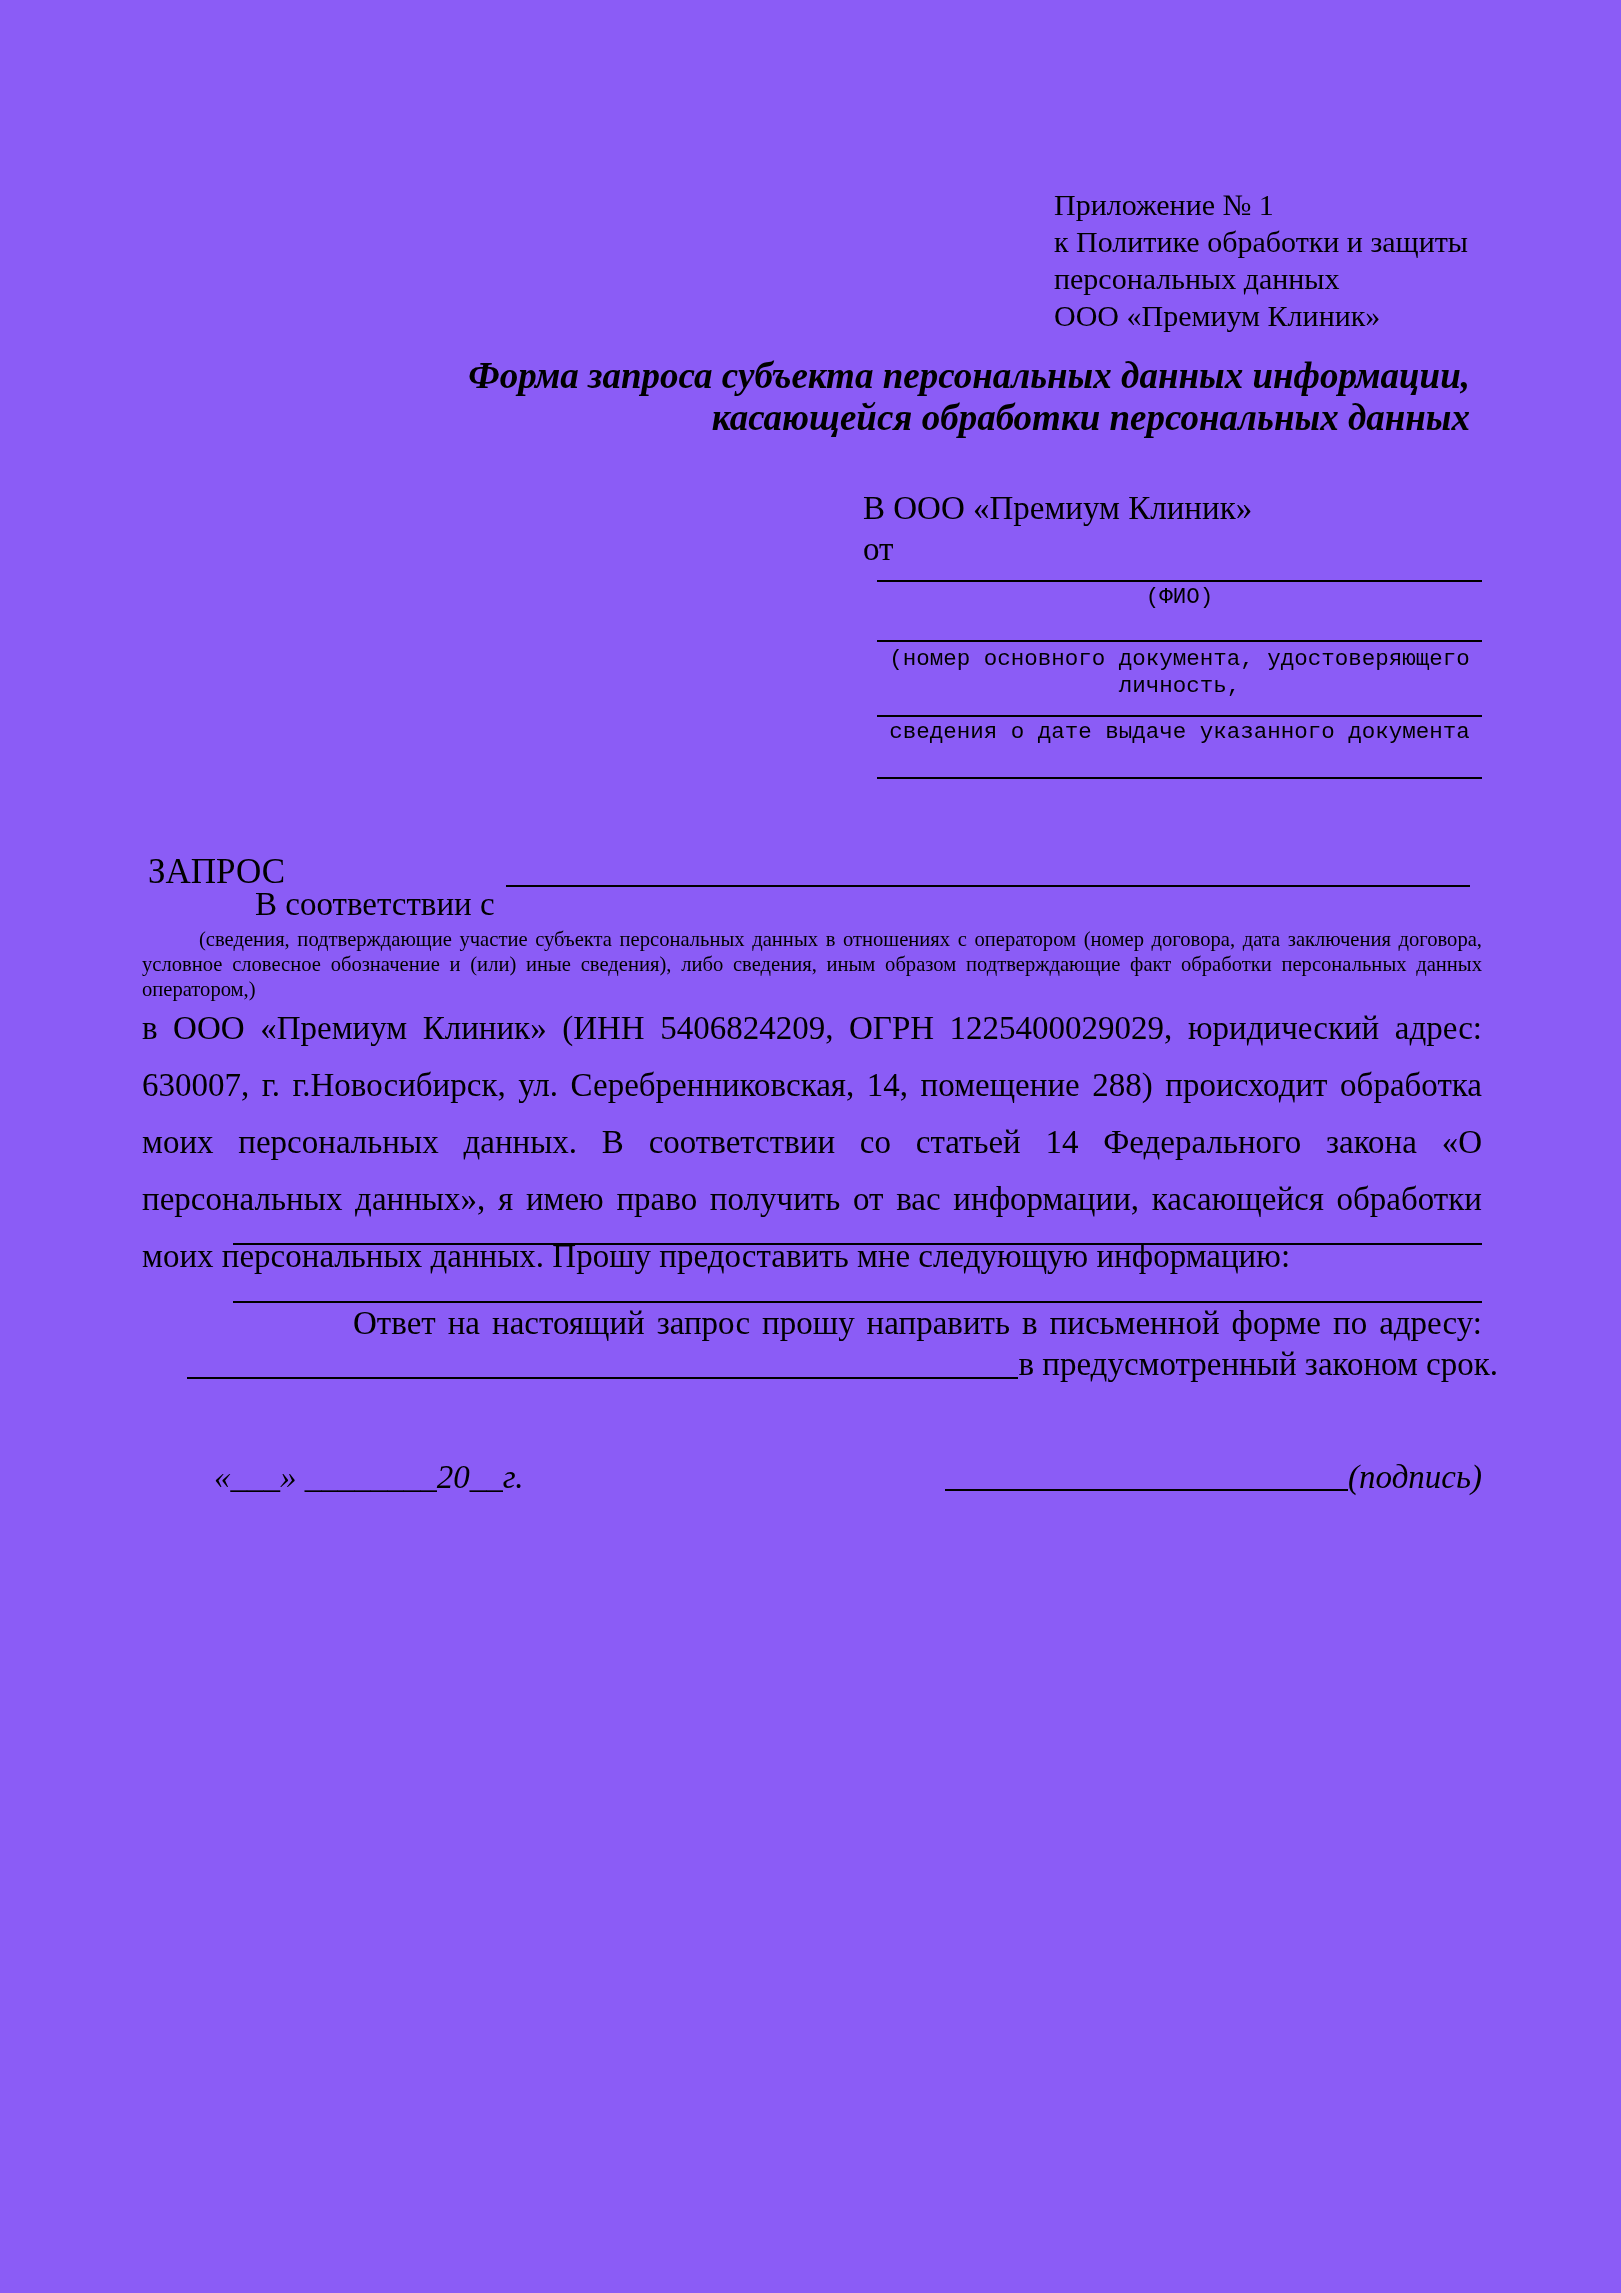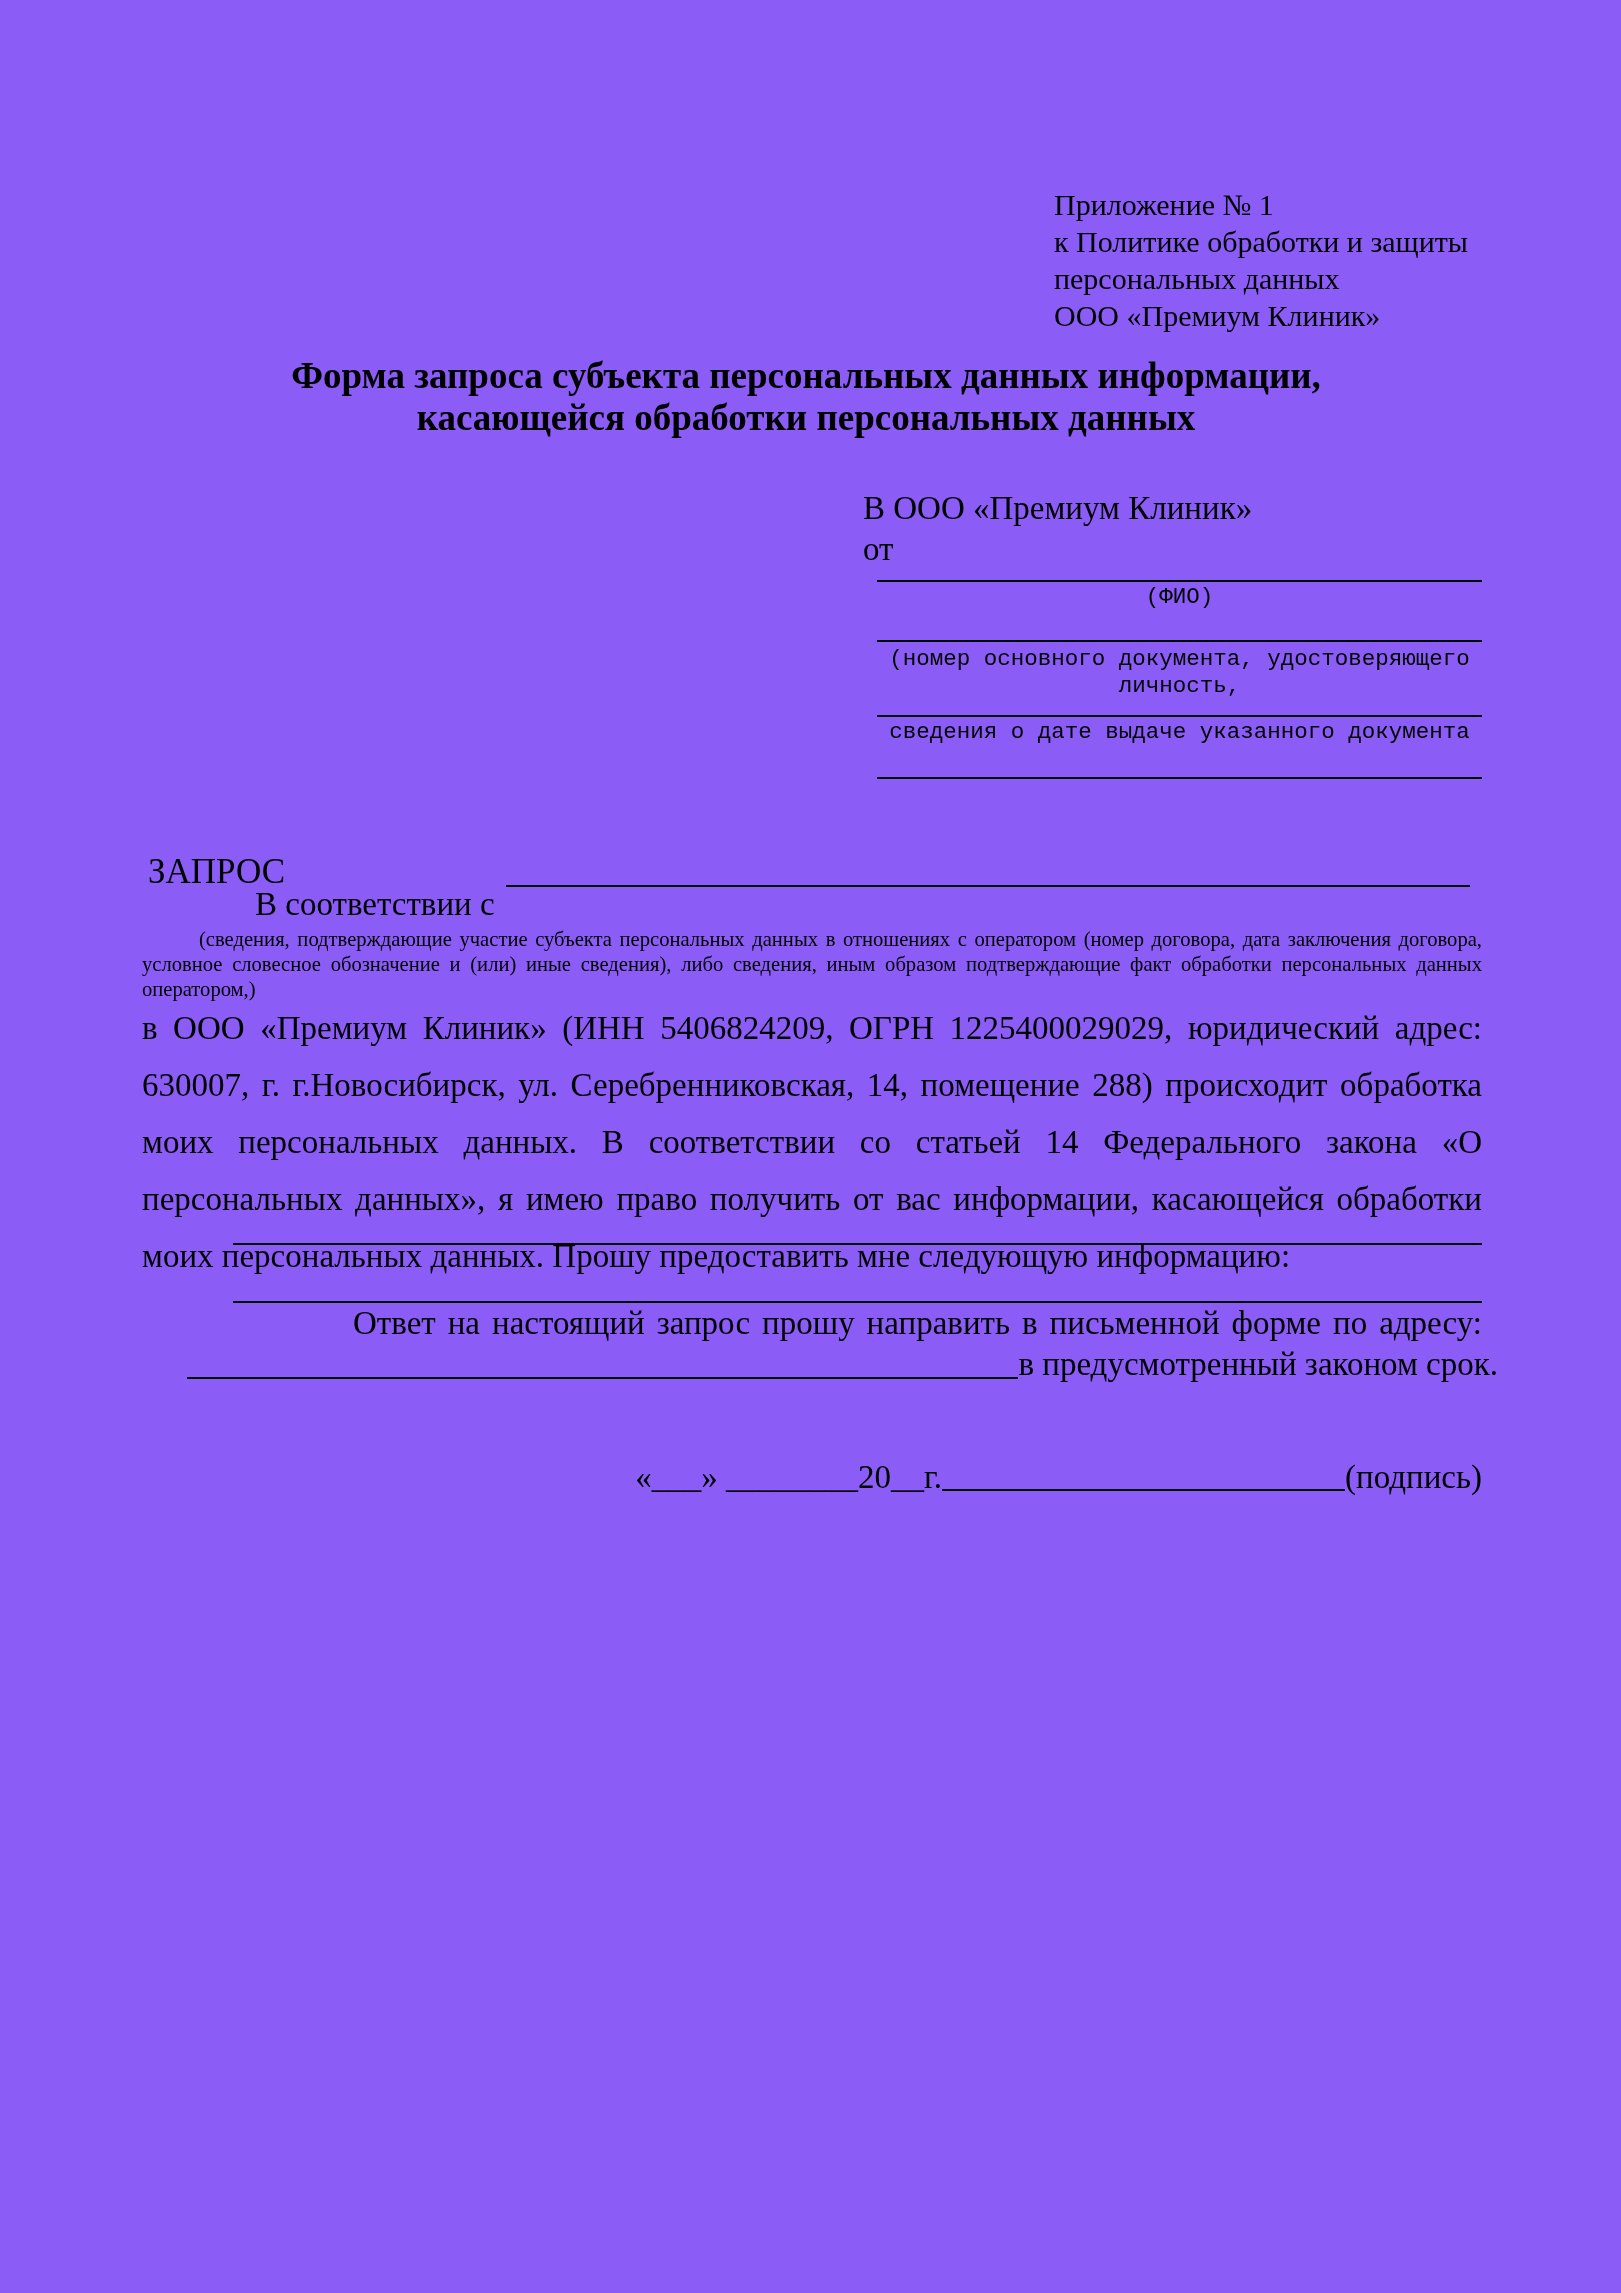--- a/index.html
+++ b/index.html
@@ -21,24 +21,24 @@
 
   
   .appendix {
     top: 186px; left: 1054px;
     font-size: 30px; line-height: 37px;
     white-space: nowrap;
   }
 
   
   .doc-title {
-    top: 355px; left: 136px; width: 1340px;
-    text-align: center;
+    top: 355px; left: 130px; width: 1340px;
+    text-align: right;
     font-weight: bold;
-    font-size: 37px; line-height: 42px;
+    font-size: 37px; line-height: 42px; font-style: italic;
   }
 
   
   .addressee {
     top: 488px; left: 863px;
     font-size: 33px; line-height: 41px;
   }
 
   
   .rule {
@@ -100,23 +100,23 @@
     top: 1345px; left: 158px; width: 1340px;
     display: flex;
     font-size: 33px; line-height: 39px;
   }
   .reply-line2 .fill-line { margin: 0 0 4.9px 29px; }
   .reply-line2 .suffix { white-space: nowrap; }
 
   .footer-row {
     top: 1457px; left: 142px; width: 1340px;
     display: flex;
-    justify-content: flex-end;
+    justify-content: space-between;
     align-items: flex-end;
-    font-size: 33px; line-height: 41px;
+    font-size: 33px; line-height: 41px; font-style: italic;
   }
   .footer-row .date-blank { margin-left: 72px; white-space: nowrap; }
   .sig-group { display: flex; align-items: flex-end; }
   .sig-line {
     width: 403px; height: 0;
     border-bottom: 2.9px solid #000;
     margin-bottom: 6.9px;
   }
   .sig-caption { white-space: nowrap; }
 </style>

